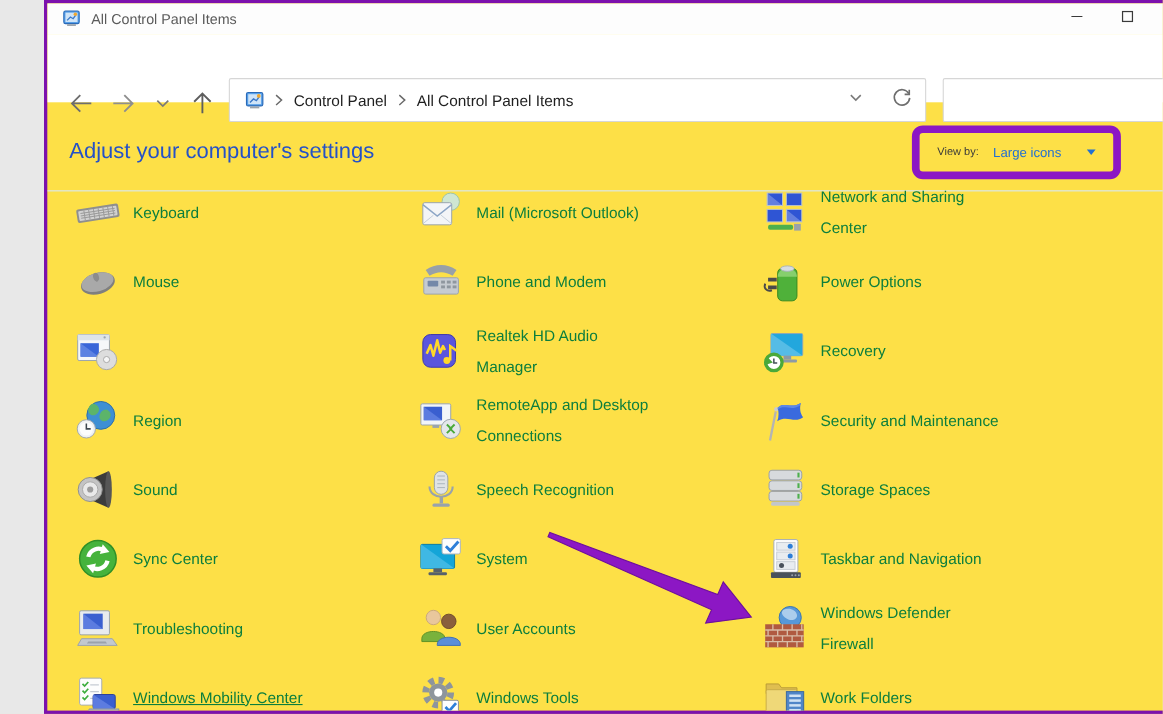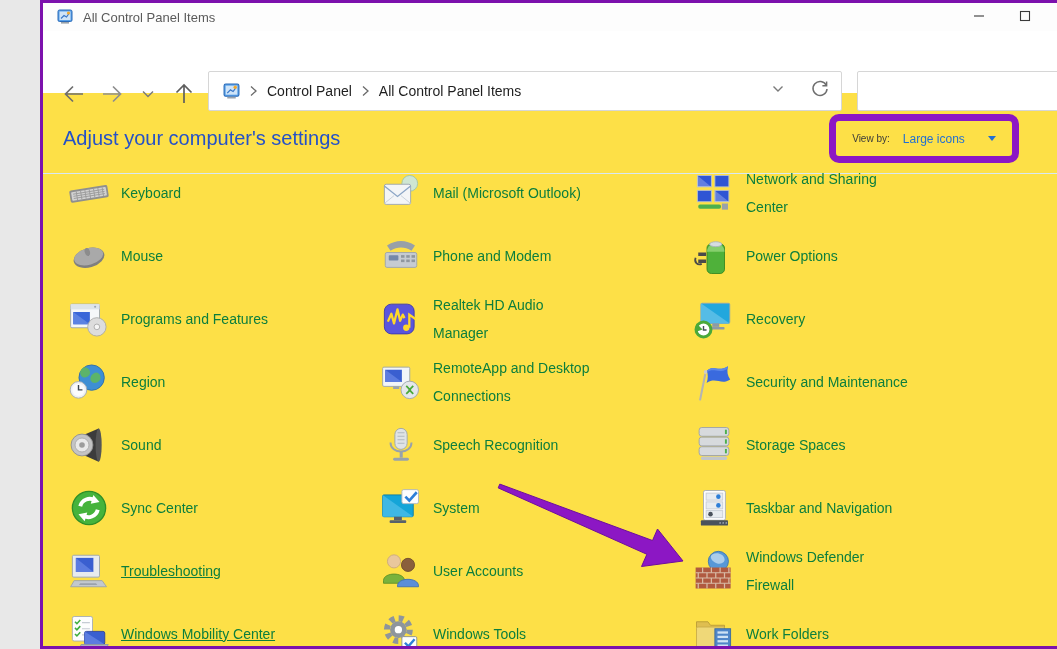--- a/index.html
+++ b/index.html
@@ -241,21 +241,20 @@
       <div class="cell">
         <span class="ic"><svg viewBox="0 0 48 48" width="42" height="42">
             <rect x="3" y="7" width="33" height="27" rx="1.5" fill="#f5f7f9" stroke="#98a2ae"></rect>
             <rect x="3" y="7" width="33" height="6" fill="#dde4ea"></rect>
             <circle cx="31" cy="10" r="1.2" fill="#9aa4b0"></circle>
             <rect x="6" y="16" width="19" height="14" fill="#3a66d8"></rect>
             <path d="M6 16l19 14H6z" fill="#5c82e2"></path>
             <circle cx="33" cy="33" r="10.5" fill="#dddddd" stroke="#a8a8a8"></circle>
             <circle cx="33" cy="33" r="3.2" fill="#f6f6f6" stroke="#a8a8a8"></circle>
           </svg></span>
-        <span class="lbl" style="color: rgb(12, 126, 61);">Programs and Features</span>
       </div>
       <div class="cell">
         <span class="ic"><svg viewBox="0 0 48 48" width="42" height="42">
             <rect x="5" y="7" width="34" height="34" rx="8" fill="#5a55dd" stroke="#3b36ad"></rect>
             <path d="M9 27l4-9 3 11 4-16 3 13 3-7 2 4" fill="none" stroke="#ffd829" stroke-width="2.6" stroke-linejoin="round"></path>
             <circle cx="30" cy="34" r="3.6" fill="#ffd829"></circle>
             <path d="M33.5 34V19l7 5" fill="none" stroke="#ffd829" stroke-width="2.6"></path>
           </svg></span>
         <span class="lbl" style="color: rgb(12, 126, 61);">Realtek HD Audio
 Manager</span>
@@ -378,21 +377,21 @@
         <span class="lbl" style="color: rgb(12, 126, 61);">Taskbar and Navigation</span>
       </div>
       <div class="cell">
         <span class="ic"><svg viewBox="0 0 48 48" width="42" height="42">
             <rect x="5" y="6" width="31" height="25" rx="1.5" fill="#e8ebee" stroke="#98a2ae"></rect>
             <rect x="9" y="9" width="20" height="16" fill="#3a5fd0"></rect>
             <path d="M9 9l20 16H9z" fill="#5c7ce0"></path>
             <path d="M7 35h32l5 7H3z" fill="#c2c8cf" stroke="#9aa2ac"></path>
             <path d="M14 38h18l1.5 2h-21z" fill="#9aa2ac"></path>
           </svg></span>
-        <span class="lbl" style="color: rgb(12, 126, 61); text-decoration: underline;">Troubleshooting</span>
+        <span class="lbl" style="color: rgb(12, 126, 61);">Troubleshooting</span>
       </div>
       <div class="cell">
         <span class="ic"><svg viewBox="0 0 48 48" width="42" height="42">
             <circle cx="16" cy="13" r="7.5" fill="#e9c79c" stroke="#c9a87c"></circle>
             <path d="M4 35c0-10 24-10 24 0v3H4z" fill="#79b23c" stroke="#5d9026"></path>
             <circle cx="32" cy="17" r="7.5" fill="#8a5f3c" stroke="#6e4a2c"></circle>
             <path d="M20 41c0-10 24-10 24 0v1H20z" fill="#5a8ed8" stroke="#3e6eb4"></path>
           </svg></span>
         <span class="lbl" style="color: rgb(12, 126, 61);">User Accounts</span>
       </div>

